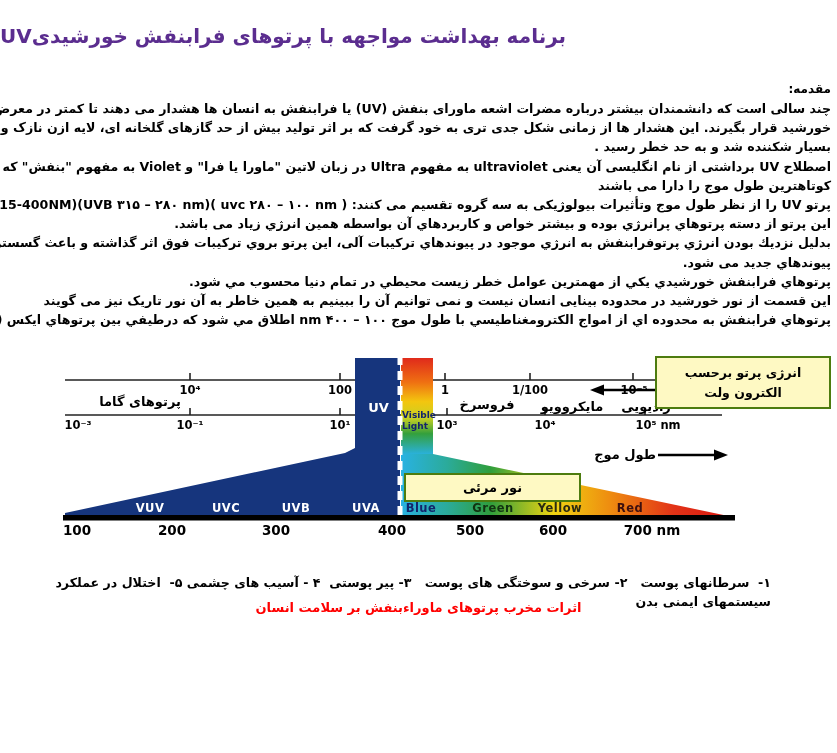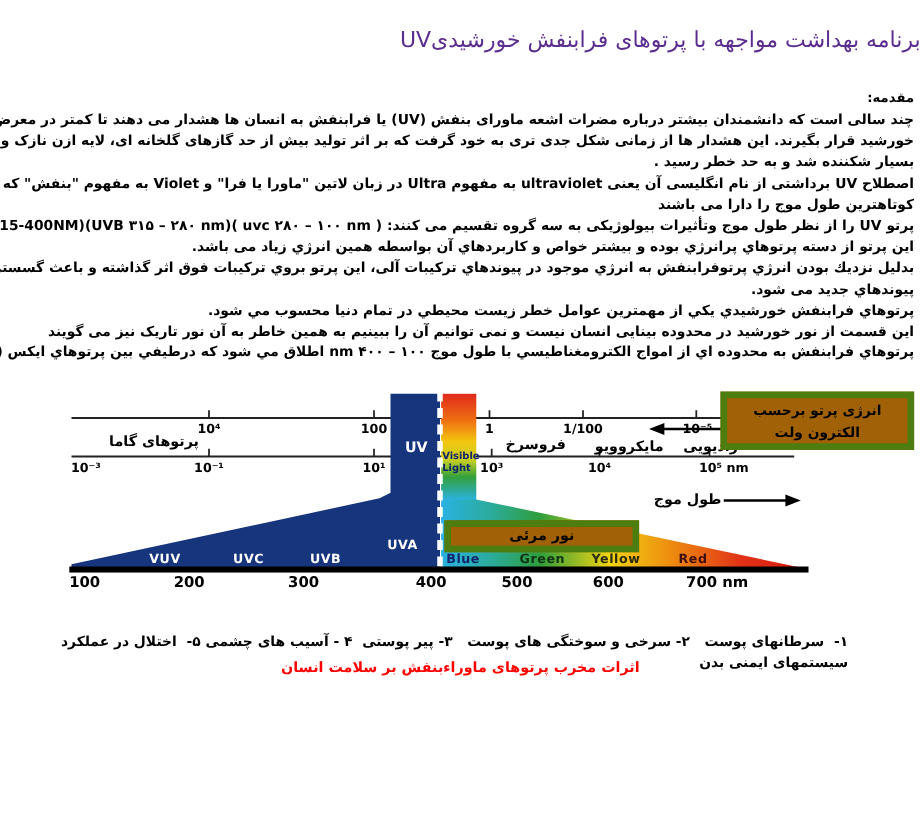--- a/index.html
+++ b/index.html
@@ -1,31 +1,31 @@
 <!DOCTYPE html>
 <html lang="fa"><head>
 <meta charset="utf-8">
 <style>
   html,body{margin:0;padding:0;background:#fff;}
   .page{position:relative;width:837px;height:753px;background:#ffffff;overflow:hidden;
         font-family:"DejaVu Sans",sans-serif;color:#000;}
-  .title{position:absolute;top:24px;left:0;width:837px;text-align:right;
-         font-size:20px;font-weight:normal;direction:rtl;}
+  .title{position:absolute;top:24px;left:0;width:837px;text-align:left;
+         font-size:20px;font-weight:bold;direction:rtl;}
   .intro-block{position:absolute;top:80px;left:6px;width:825px;direction:rtl;text-align:right;}
   .intro-label{font-size:12px;font-weight:bold;margin-bottom:0;line-height:19px;}
   .pline{font-size:12.6px;font-weight:bold;line-height:19.2px;white-space:nowrap;}
   
   .diagram{position:absolute;left:0;top:352px;width:837px;height:200px;}
   .diagram svg{position:absolute;left:0;top:0;}
   .dl{position:absolute;white-space:nowrap;font-weight:bold;}
   .tick{font-size:11.5px;font-weight:bold;transform:translateX(-50%);}
   .fa-region{font-size:13px;transform:translateX(-50%);direction:rtl;}
   .band-label{font-size:11.5px;transform:translateX(-50%);letter-spacing:.5px;}
   .scale-num{font-size:13.5px;transform:translateX(-50%);}
-  .box{position:absolute;background:#a16207;border:6px solid #4d7c0f;box-sizing:border-box;
+  .box{position:absolute;background:#fef9c3;border:2px solid #4d7c0f;box-sizing:border-box;
        display:flex;align-items:center;justify-content:center;direction:rtl;
        font-weight:bold;font-size:13px;}
   .energy-box{flex-direction:column;line-height:1.55;font-size:12.5px;padding:2px 8px;}
   .vl-label{font-size:9px;line-height:11px;color:#13246b;font-weight:bold;}
   
   .effects-heading{position:absolute;top:552px;left:0;width:837px;text-align:center;
                    font-size:13px;font-weight:bold;direction:rtl;margin-top:48px;}
   .effects-items{position:absolute;top:573px;left:6px;width:765px;direction:rtl;text-align:right;
                  font-size:12.6px;font-weight:bold;white-space:pre-wrap;line-height:19px;}
 </style>
@@ -140,21 +140,21 @@
       <div>انرژی پرتو برحسب</div>
       <div>الکترون ولت</div>
     </div>
     <div class="box" style="left:404px;top:121px;width:177px;height:29px">نور مرئی</div>
 
     <div class="dl" style="left:596px;top:95px;width:60px;text-align:center;font-size:13px;direction:rtl">طول موج</div>
 
     <div class="dl band-label" style="left:150px;top:149px;color:#fff">VUV</div>
     <div class="dl band-label" style="left:226px;top:149px;color:#fff">UVC</div>
     <div class="dl band-label" style="left:296px;top:149px;color:#fff">UVB</div>
-    <div class="dl band-label" style="left:366px;top:136px;color:#fff">UVA</div>
+    <div class="dl band-label" style="left:366px;top:149px;color:#fff">UVA</div>
     <div class="dl band-label" style="left:421px;top:149px;color:#13246b">Blue</div>
     <div class="dl band-label" style="left:493px;top:149px;color:#113311">Green</div>
     <div class="dl band-label" style="left:560px;top:149px;color:#2b2b12">Yellow</div>
     <div class="dl band-label" style="left:630px;top:149px;color:#3d0f0f">Red</div>
 
     <div class="dl scale-num" style="left:77px;top:170px">100</div>
     <div class="dl scale-num" style="left:172px;top:170px">200</div>
     <div class="dl scale-num" style="left:276px;top:170px">300</div>
     <div class="dl scale-num" style="left:392px;top:170px">400</div>
     <div class="dl scale-num" style="left:470px;top:170px">500</div>

